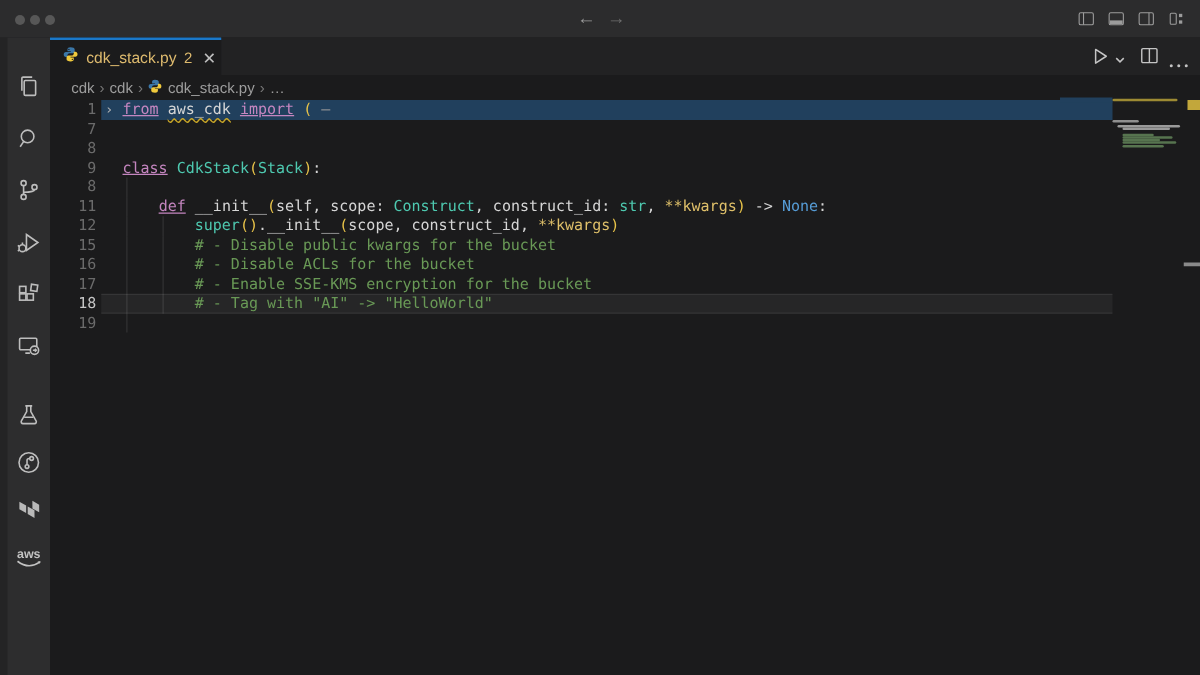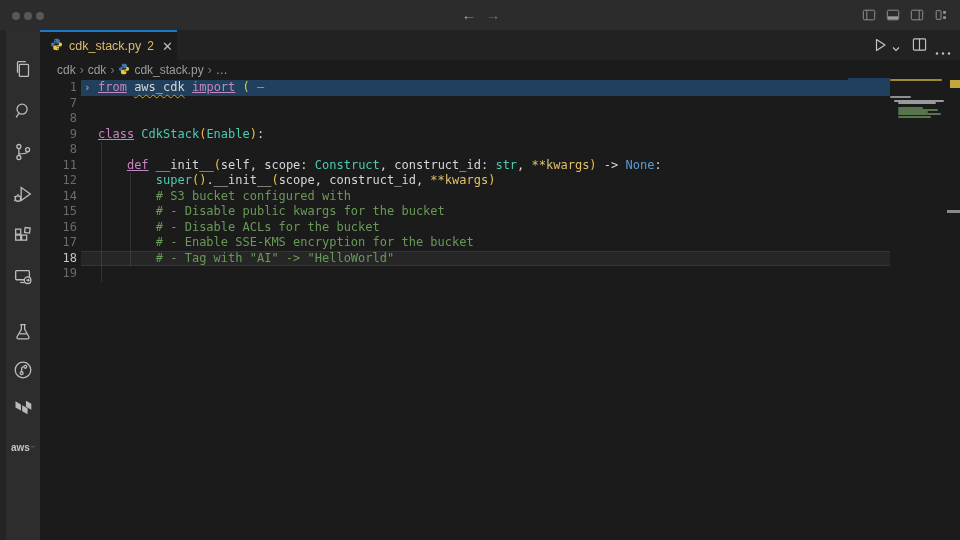--- a/index.html
+++ b/index.html
@@ -12,21 +12,21 @@
   .traffic { position:absolute; top:12px; width:8px; height:8px; border-radius:50%; background:#575757; }
   .nav-arrow { position:absolute; top:4px; font-size:15px; color:#9a9a9a; width:22px; text-align:center; line-height:22px; }
   #nav-forward { color:#6e6e6e; }
   .tb-icon { position:absolute; top:8px; }
   .tb-icon svg { display:block; }
 
   
   #activitybar { position:absolute; left:0; top:30px; width:40px; height:510px; background:#2d2d2e; border-left:6px solid #242425; }
   .act-icon { position:absolute; left:50%; transform:translateX(-50%); width:24px; height:24px; display:flex; align-items:center; justify-content:center; }
   .act-icon svg { display:block; }
-  .aws-wrap { flex-direction:row; gap:0; }
+  .aws-wrap { flex-direction:column; gap:0; }
   .aws-text { font-size:10px; font-weight:bold; color:#c2c2c2; line-height:9px; letter-spacing:0; }
 
   
   #tabbar { position:absolute; left:40px; top:30px; width:920px; height:30px; background:#222223; }
   #tab-active { position:absolute; left:0; top:0; width:137px; height:30px; background:#1b1b1c; border-top:2px solid #1a78c9; display:flex; align-items:center; padding:0 8px 0 10px; gap:6px; }
   #tab-label { font-size:12.5px; color:#ddba6e; white-space:nowrap; }
   #tab-badge { font-size:12px; color:#ddba6e; }
   #tab-close { color:#bdbdbd; font-size:13px; margin-left:2px; cursor:pointer; }
   .toolbar-icon { position:absolute; top:7px; }
 
@@ -223,25 +223,24 @@
         </svg></span>
       <span class="crumb" data-interactable="true">cdk_stack.py</span>
       <span class="crumb-sep" data-interactable="false">›</span>
       <span class="crumb" data-interactable="true">…</span>
     </div>
 
   <div id="code" data-interactable="true">
       <div class="code-line" data-interactable="true"><div class="hl-sel" data-interactable="false"></div><span class="lnum" data-interactable="true">1</span><span class="foldc" data-interactable="true">›</span><span class="ltext" data-interactable="false"><span class="tk-kw">from</span><span class="tk-pl"> </span><span class="tk-pl warn-squiggle">aws_cdk</span><span class="tk-pl"> </span><span class="tk-kw">import</span><span class="tk-pl"> </span><span class="tk-b1">(</span><span class="tk-pl"> </span><span class="tk-dim">—</span></span></div>
       <div class="code-line" data-interactable="true"><span class="lnum" data-interactable="true">7</span><span class="ltext" data-interactable="false"></span></div>
       <div class="code-line" data-interactable="true"><span class="lnum" data-interactable="true">8</span><span class="ltext" data-interactable="false"></span></div>
-      <div class="code-line" data-interactable="true"><span class="lnum" data-interactable="true">9</span><span class="ltext" data-interactable="false"><span class="tk-kw">class</span><span class="tk-pl"> </span><span class="tk-ty">CdkStack</span><span class="tk-b1">(</span><span class="tk-ty">Enable</span><span class="tk-b1">)</span><span class="tk-pl">:</span></span></div>
+      <div class="code-line" data-interactable="true"><span class="lnum" data-interactable="true">9</span><span class="ltext" data-interactable="false"><span class="tk-kw">class</span><span class="tk-pl"> </span><span class="tk-ty">CdkStack</span><span class="tk-b1">(</span><span class="tk-ty">Stack</span><span class="tk-b1">)</span><span class="tk-pl">:</span></span></div>
       <div class="code-line" data-interactable="true"><div class="guide" data-interactable="false" style="left: 61px;"></div><span class="lnum" data-interactable="true">8</span><span class="ltext" data-interactable="false"></span></div>
       <div class="code-line" data-interactable="true"><div class="guide" data-interactable="false" style="left: 61px;"></div><span class="lnum" data-interactable="true">11</span><span class="ltext" data-interactable="false"><span class="tk-pl">    </span><span class="tk-kw">def</span><span class="tk-pl"> </span><span class="tk-pl">__init__</span><span class="tk-b1">(</span><span class="tk-pl">self</span><span class="tk-pl">, scope: </span><span class="tk-ty">Construct</span><span class="tk-pl">, construct_id: </span><span class="tk-ty">str</span><span class="tk-pl">, </span><span class="tk-yl">**kwargs</span><span class="tk-b1">)</span><span class="tk-pl"> -&gt; </span><span class="tk-bl">None</span><span class="tk-pl">:</span></span></div>
       <div class="code-line" data-interactable="true"><div class="guide" data-interactable="false" style="left: 61px;"></div><div class="guide" data-interactable="false" style="left: 89.88px;"></div><span class="lnum" data-interactable="true">12</span><span class="ltext" data-interactable="false"><span class="tk-pl">        </span><span class="tk-ty">super</span><span class="tk-b1">()</span><span class="tk-pl">.</span><span class="tk-pl">__init__</span><span class="tk-b1">(</span><span class="tk-pl">scope, construct_id, </span><span class="tk-yl">**kwargs</span><span class="tk-b1">)</span></span></div>
-      <div class="code-line" data-interactable="true"><div class="guide" data-interactable="false" style="left: 61px;"></div><div class="guide" data-interactable="false" style="left: 89.88px;"></div><span class="lnum" data-interactable="true">14</span><span class="ltext" data-interactable="false"><span class="tk-cm">        # S3 bucket configured with</span></span></div>
       <div class="code-line" data-interactable="true"><div class="guide" data-interactable="false" style="left: 61px;"></div><div class="guide" data-interactable="false" style="left: 89.88px;"></div><span class="lnum" data-interactable="true">15</span><span class="ltext" data-interactable="false"><span class="tk-cm">        # - Disable public kwargs for the bucket</span></span></div>
       <div class="code-line" data-interactable="true"><div class="guide" data-interactable="false" style="left: 61px;"></div><div class="guide" data-interactable="false" style="left: 89.88px;"></div><span class="lnum" data-interactable="true">16</span><span class="ltext" data-interactable="false"><span class="tk-cm">        # - Disable ACLs for the bucket</span></span></div>
       <div class="code-line" data-interactable="true"><div class="guide" data-interactable="false" style="left: 61px;"></div><div class="guide" data-interactable="false" style="left: 89.88px;"></div><span class="lnum" data-interactable="true">17</span><span class="ltext" data-interactable="false"><span class="tk-cm">        # - Enable SSE-KMS encryption for the bucket</span></span></div>
       <div class="code-line" data-interactable="true"><div class="hl-cur" data-interactable="false"></div><div class="guide" data-interactable="false" style="left: 61px;"></div><div class="guide" data-interactable="false" style="left: 89.88px;"></div><span class="lnum cur" data-interactable="true">18</span><span class="ltext" data-interactable="false"><span class="tk-cm">        # - Tag with "AI" -&gt; "HelloWorld"</span></span></div>
       <div class="code-line" data-interactable="true"><div class="guide" data-interactable="false" style="left: 61px;"></div><span class="lnum" data-interactable="true">19</span><span class="ltext" data-interactable="false"></span></div>
     </div>
 
   <div id="minimap" data-interactable="true">
       <div id="mm-sel" data-interactable="false"></div>
       <div class="mm-row" data-interactable="false" style="top: 1px; left: 2px; width: 52px; background: rgb(157, 138, 51);"></div>

